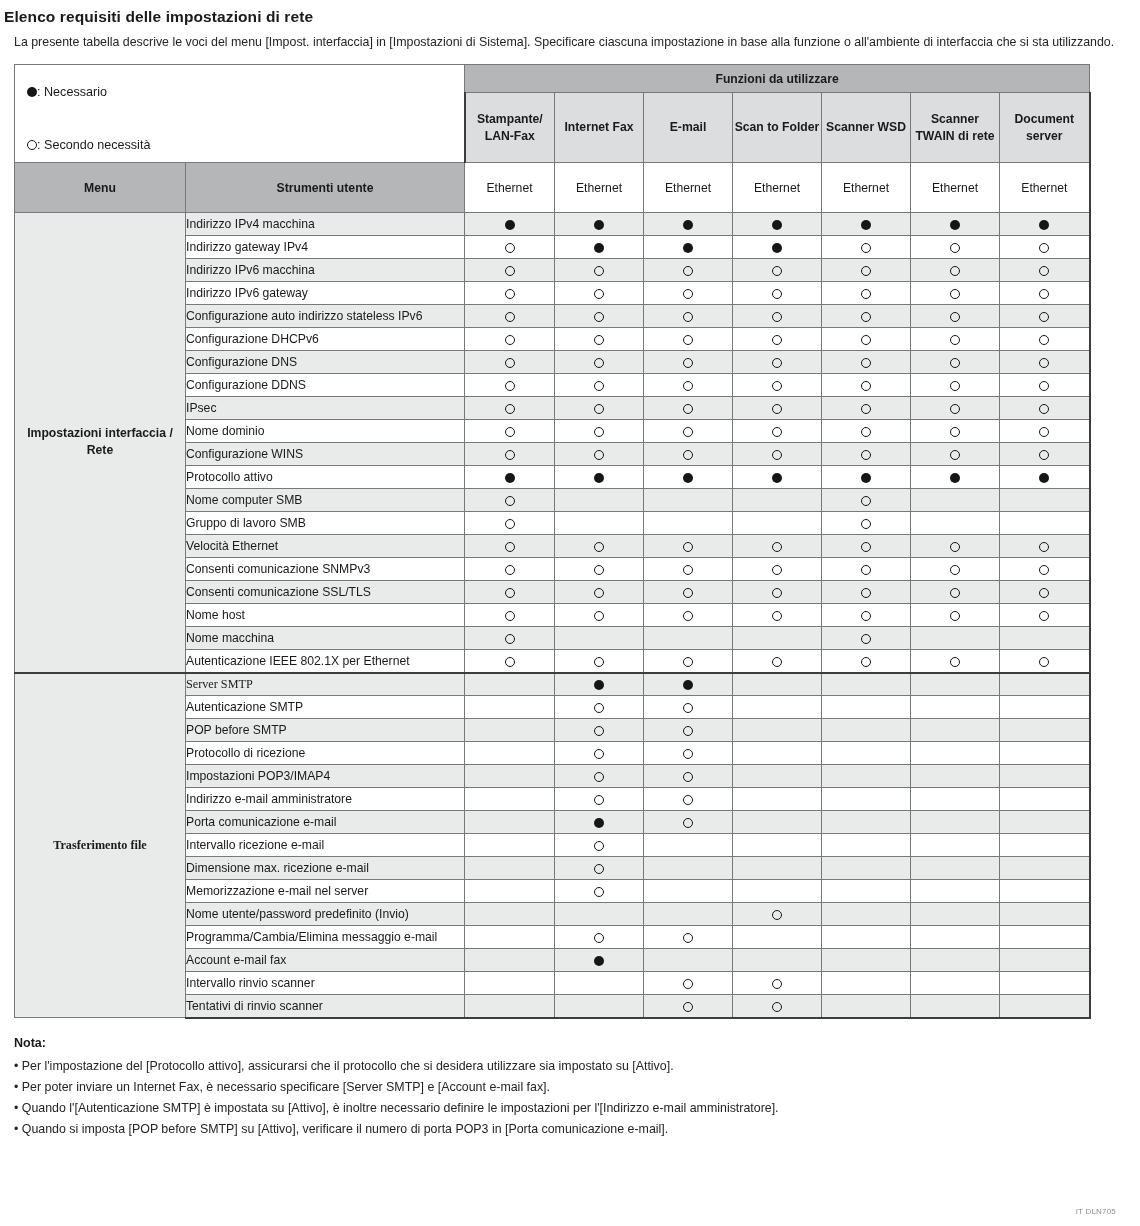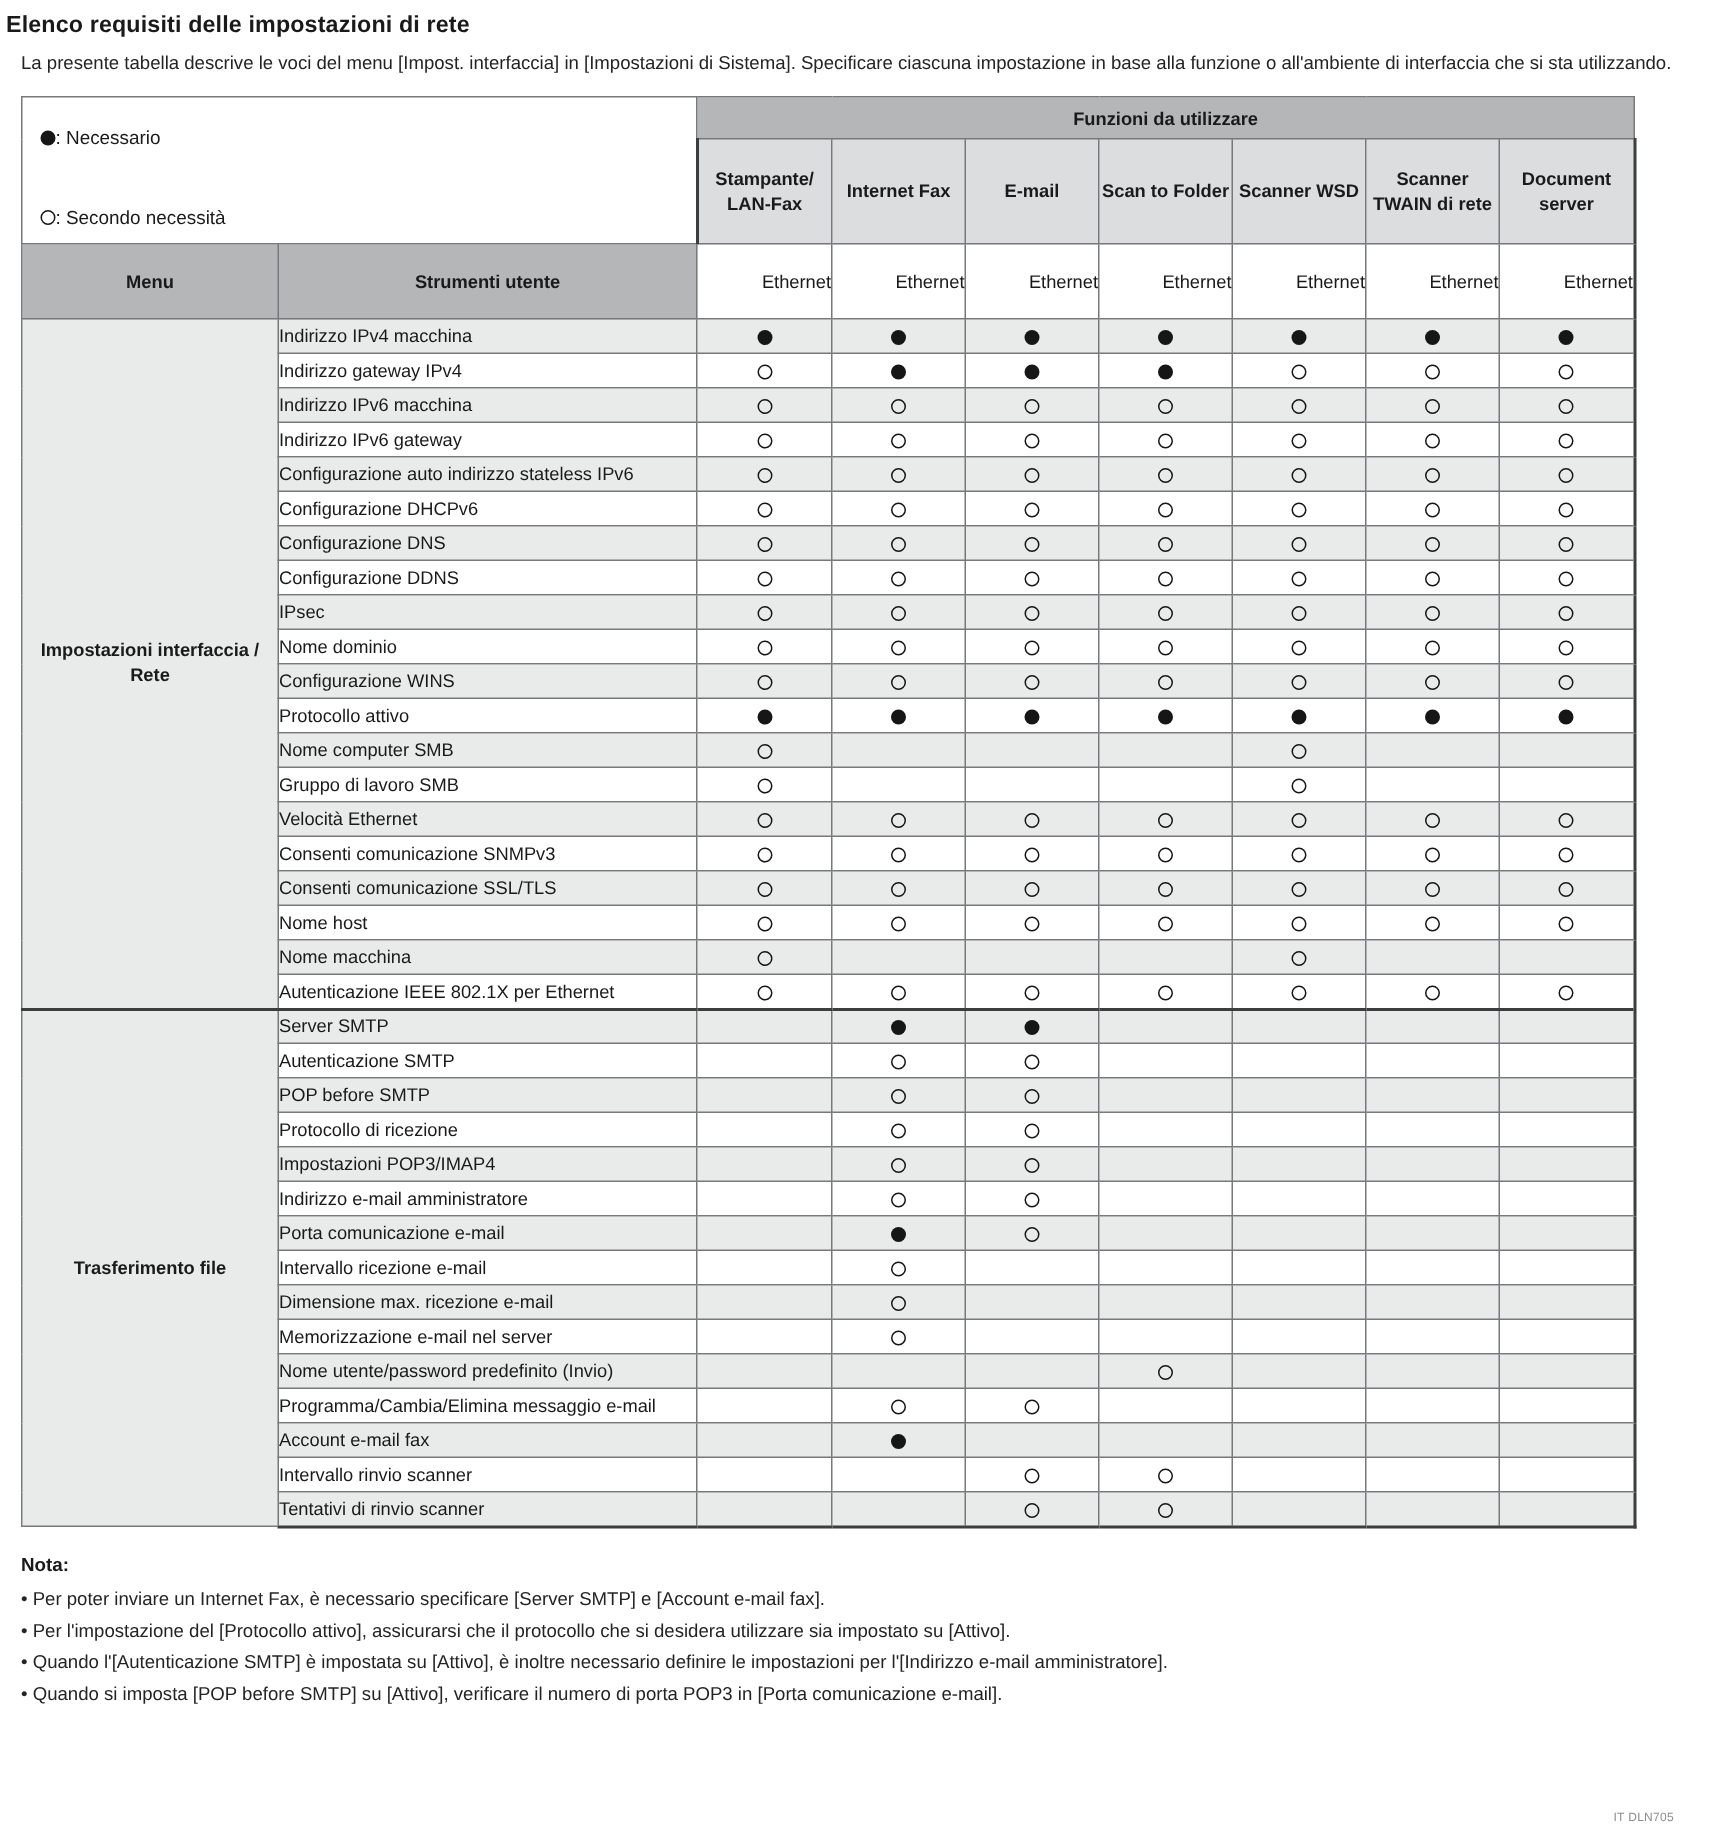--- a/index.html
+++ b/index.html
@@ -52,40 +52,40 @@
   }
   th.colname-cell.edge-l{border-left:2px solid var(--border-strong);}
   .edge-r{border-right:2px solid var(--border-strong) !important;}
   th.menu-h,th.strumenti-h{
     background:var(--header-dark);font-weight:bold;font-size:12.6px;text-align:center;
     border-top:2px solid var(--border-strong);border-bottom:2px solid var(--border-strong);
   }
   th.menu-h{border-left:2px solid var(--border-strong);}
   th.strumenti-h{border-right:2px solid var(--border-strong);}
   td.ethernet-cell{
-    background:#ffffff;text-align:right;border-bottom:2px solid var(--border-strong);margin-left:26px;
+    background:#ffffff;text-align:center;border-bottom:2px solid var(--border-strong);margin-left:26px;
   }
   
   th.menu-cell{
     background:var(--row-shade);font-weight:bold;text-align:center;line-height:1.4;
     border-left:2px solid var(--border-strong);border-bottom:2px solid var(--border-strong);
     padding:0 4px;
   }
   td.label-cell{
     text-align:left;padding:0 4px 0 8px;white-space:nowrap;overflow:hidden;
     border-top:1px solid var(--border-row);border-bottom:1px solid var(--border-row);
     border-right:2px solid var(--border-strong);
   }
   td.val-cell{
     text-align:center;
     border-top:1px solid var(--border-row);border-bottom:1px solid var(--border-row);
   }
   tr.row-gray td{background:var(--row-shade);}
   tr.row-white td{background:#ffffff;}
-  tr.section-top > td, tr.section-top > th{border-top:2px solid var(--border-strong);}
+  tr.section-top > td, tr.section-top > th{border-top:2px solid var(--border-strong);font-family:Liberation Serif, serif;}
   tr.last-row > td{border-bottom:2px solid var(--border-strong);}
   
   .dot-filled{
     display:inline-block;width:10px;height:10px;border-radius:50%;
     background:#161616;vertical-align:middle;
   }
   .dot-empty{
     display:inline-block;width:10px;height:10px;border-radius:50%;
     border:1.6px solid #161616;background:transparent;vertical-align:middle;
   }
@@ -506,20 +506,20 @@
         <td class="val-cell"></td>
         <td class="val-cell"></td>
         <td class="val-cell edge-r"></td>
       </tr>
     </tbody>
 </table>
 
 <div class="notes">
   <div class="notes-title">Nota:</div>
   <ul class="notes-list" id="notes-list">
+      <li>Per l'impostazione del [Protocollo attivo], assicurarsi che il protocollo che si desidera utilizzare sia impostato su [Attivo].</li>
       <li>Per poter inviare un Internet Fax, è necessario specificare [Server SMTP] e [Account e-mail fax].</li>
-      <li>Per l'impostazione del [Protocollo attivo], assicurarsi che il protocollo che si desidera utilizzare sia impostato su [Attivo].</li>
       <li>Quando l'[Autenticazione SMTP] è impostata su [Attivo], è inoltre necessario definire le impostazioni per l'[Indirizzo e-mail amministratore].</li>
       <li>Quando si imposta [POP before SMTP] su [Attivo], verificare il numero di porta POP3 in [Porta comunicazione e-mail].</li>
     </ul>
 </div>
 
 <div class="doc-code">IT DLN705</div>
 
 </body></html>

